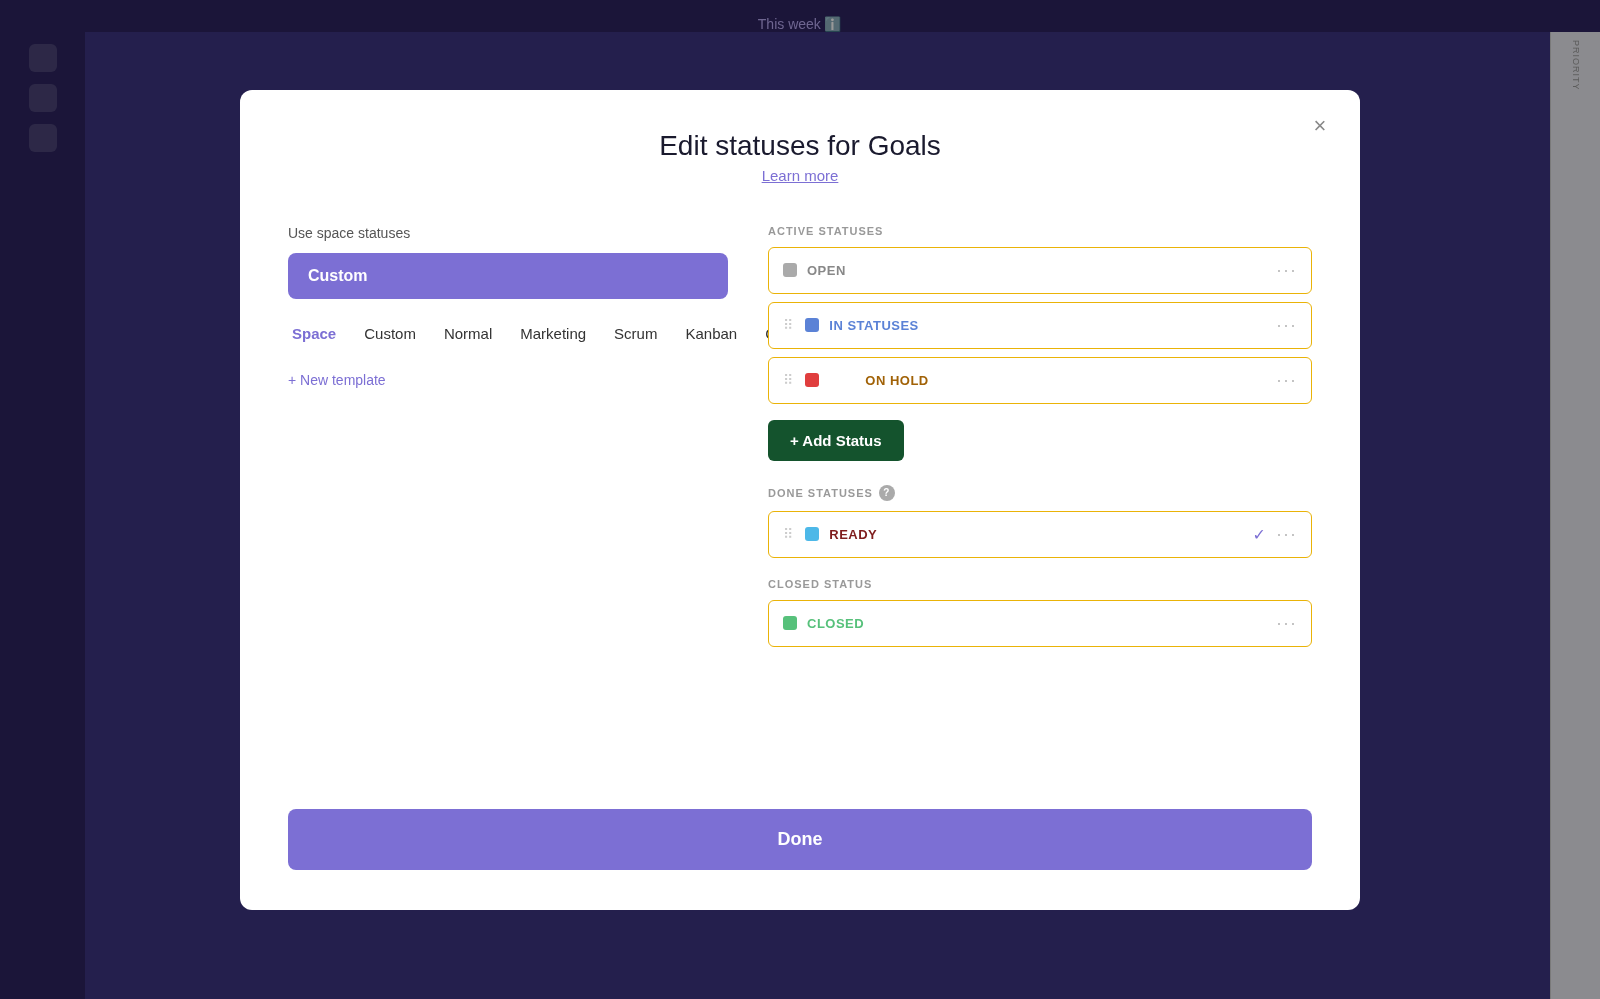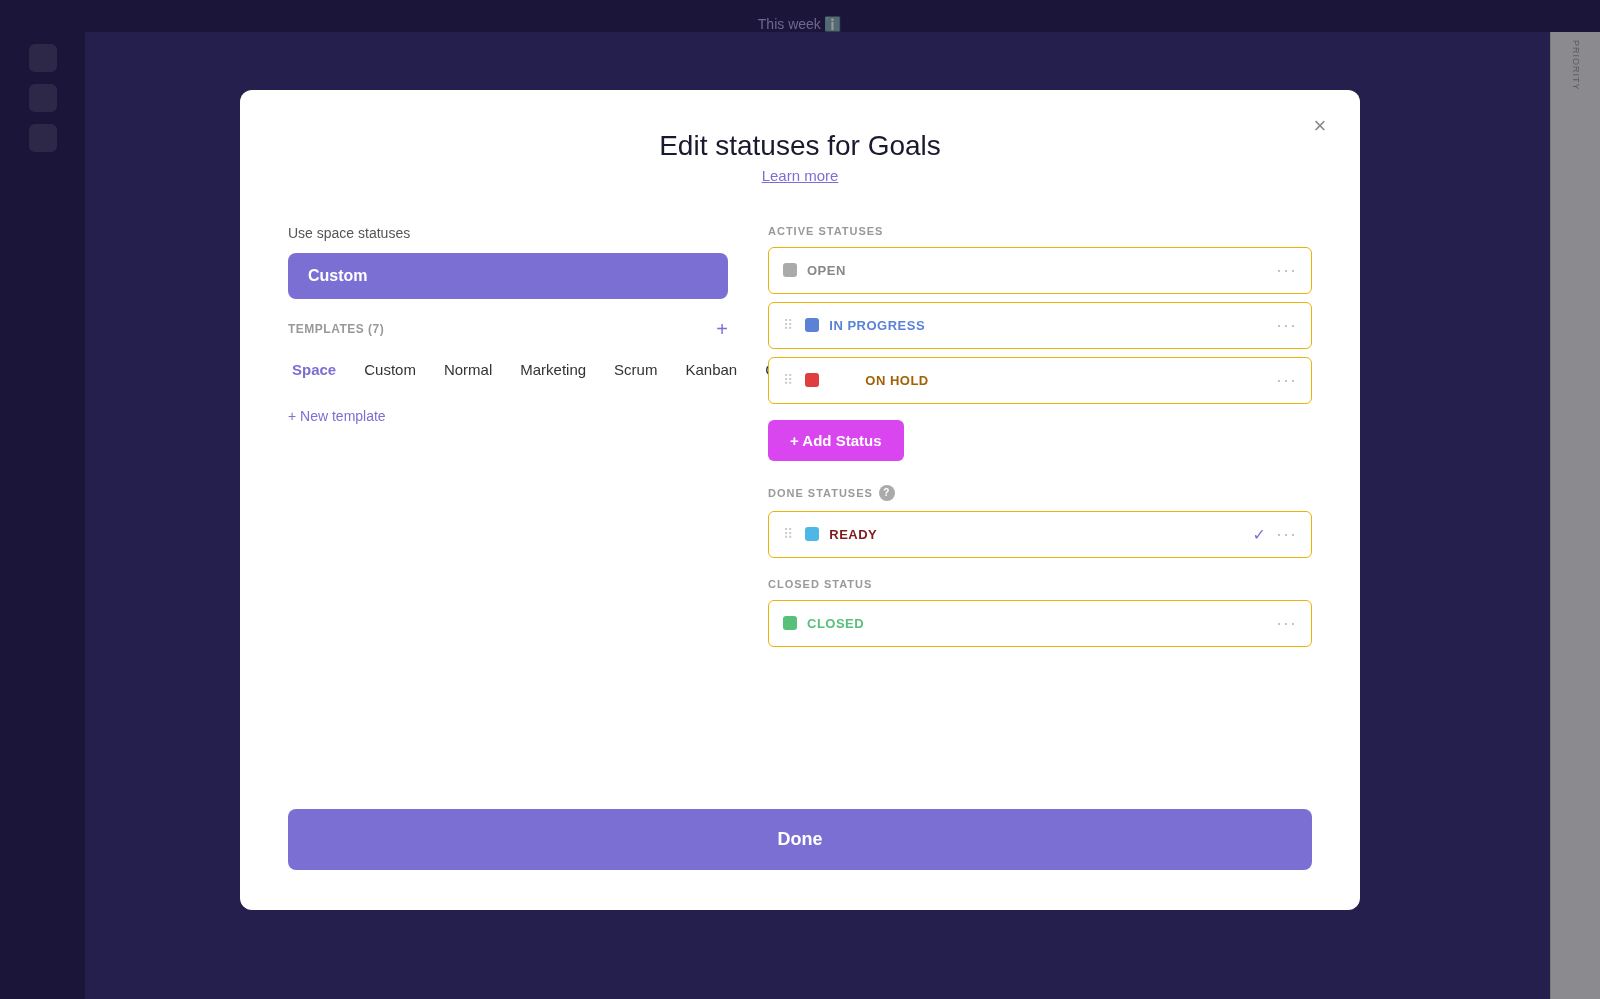--- a/index.html
+++ b/index.html
@@ -266,21 +266,21 @@
     }
 
     .status-menu {
       color: #bbb;
       font-size: 18px;
       cursor: pointer;
       letter-spacing: 1px;
     }
 
     .add-status-btn {
-      background: #d946ef;
+      background: #14532d;
       color: #fff;
       border: none;
       border-radius: 6px;
       padding: 12px 22px;
       font-size: 15px;
       font-weight: 600;
       cursor: pointer;
       margin: 8px 0 24px 0;
     }
 
@@ -337,24 +337,20 @@
       <div class="modal-title">Edit statuses for Goals</div>
       <a class="modal-link">Learn more</a>
     </div>
 
     <div class="modal-body">
 
       <div class="left-panel">
         <div class="use-space-label">Use space statuses</div>
         <div class="custom-selected">Custom</div>
 
-        <div class="templates-row">
-          <span class="templates-label">TEMPLATES (7)</span>
-          <span class="templates-add">+</span>
-        </div>
 
         <div class="template-list">
           <div class="template-item active">Space</div>
           <div class="template-item">Custom</div>
           <div class="template-item">Normal</div>
           <div class="template-item">Marketing</div>
           <div class="template-item">Scrum</div>
           <div class="template-item">Kanban</div>
           <div class="template-item">Content</div>
         </div>
@@ -373,21 +369,21 @@
         <div class="status-row">
           <span class="status-dot dot-gray"></span>
           <span class="status-name status-open">OPEN</span>
           <span class="status-menu">···</span>
         </div>
 
         
         <div class="status-row">
           <span class="drag-handle">⠿</span>
           <span class="status-dot dot-purple"></span>
-          <span class="status-name status-inprogress">IN PROGRESS</span>
+          <span class="status-name status-inprogress">IN STATUSES</span>
           <span class="status-menu">···</span>
         </div>
 
         
         <div class="status-row">
           <span class="drag-handle">⠿</span>
           <span class="status-dot dot-red"></span>
           <span class="status-name status-onhold">ON HOLD</span>
           <span class="status-menu">···</span>
         </div>

